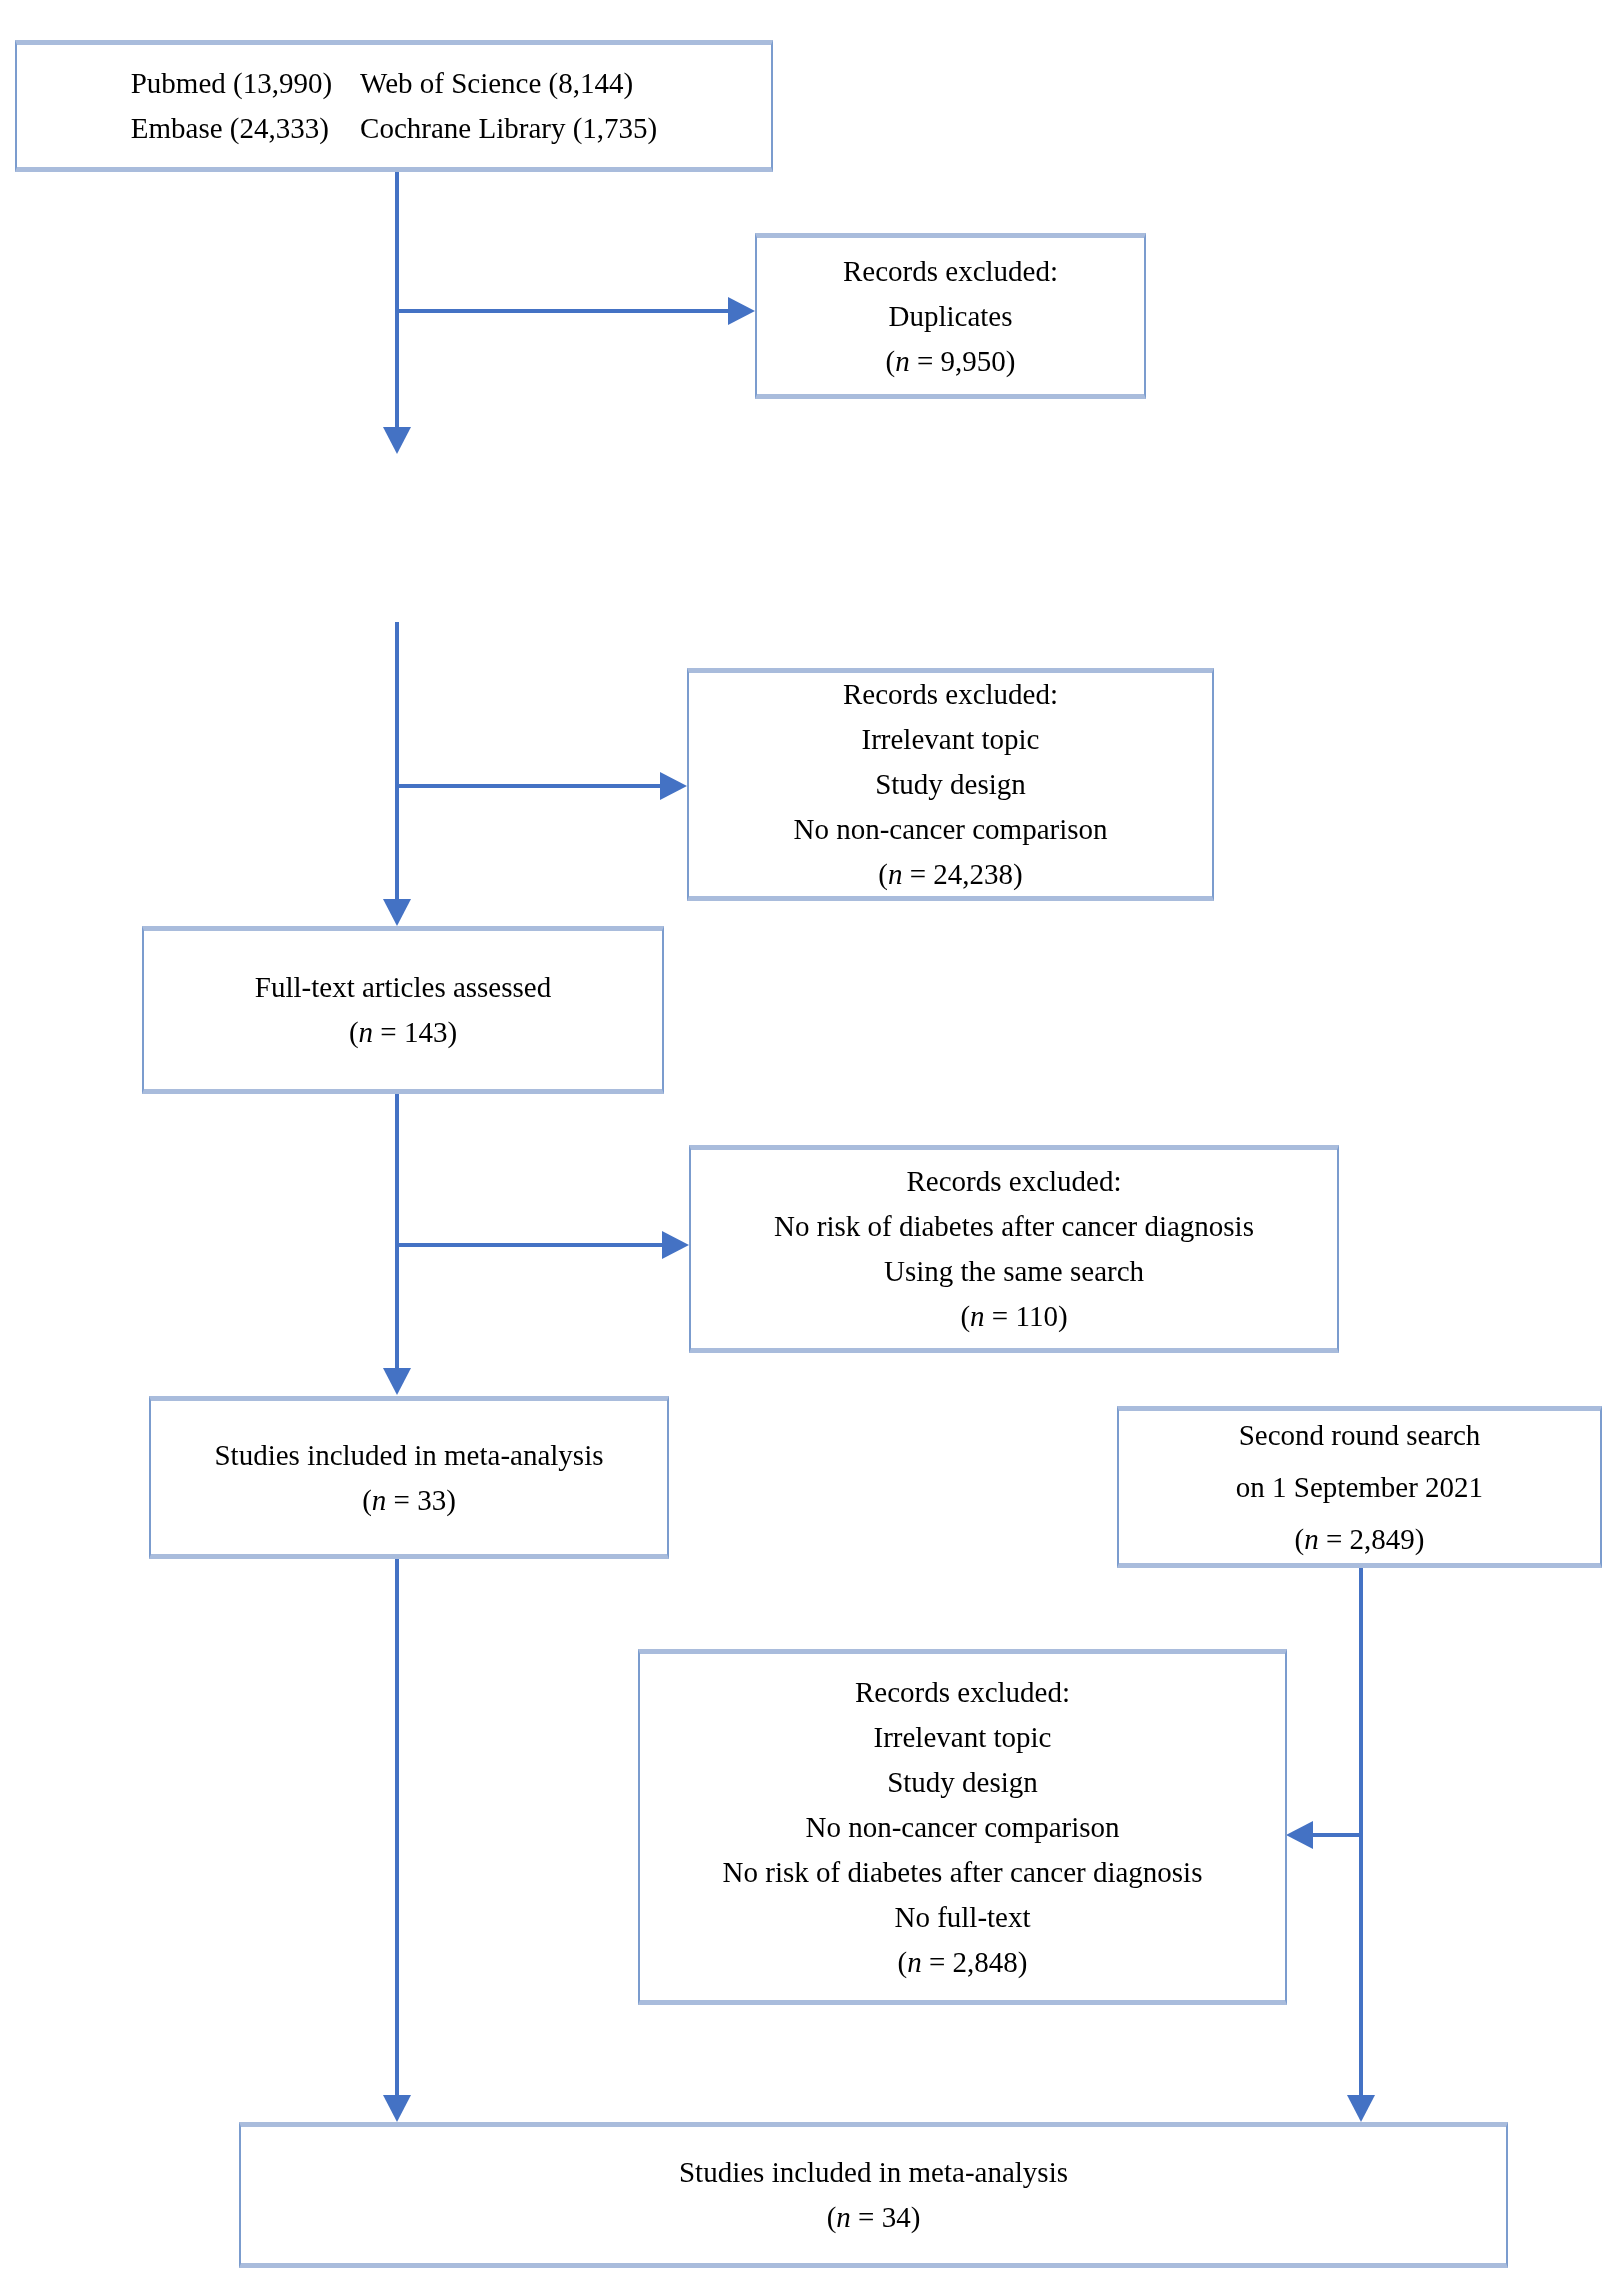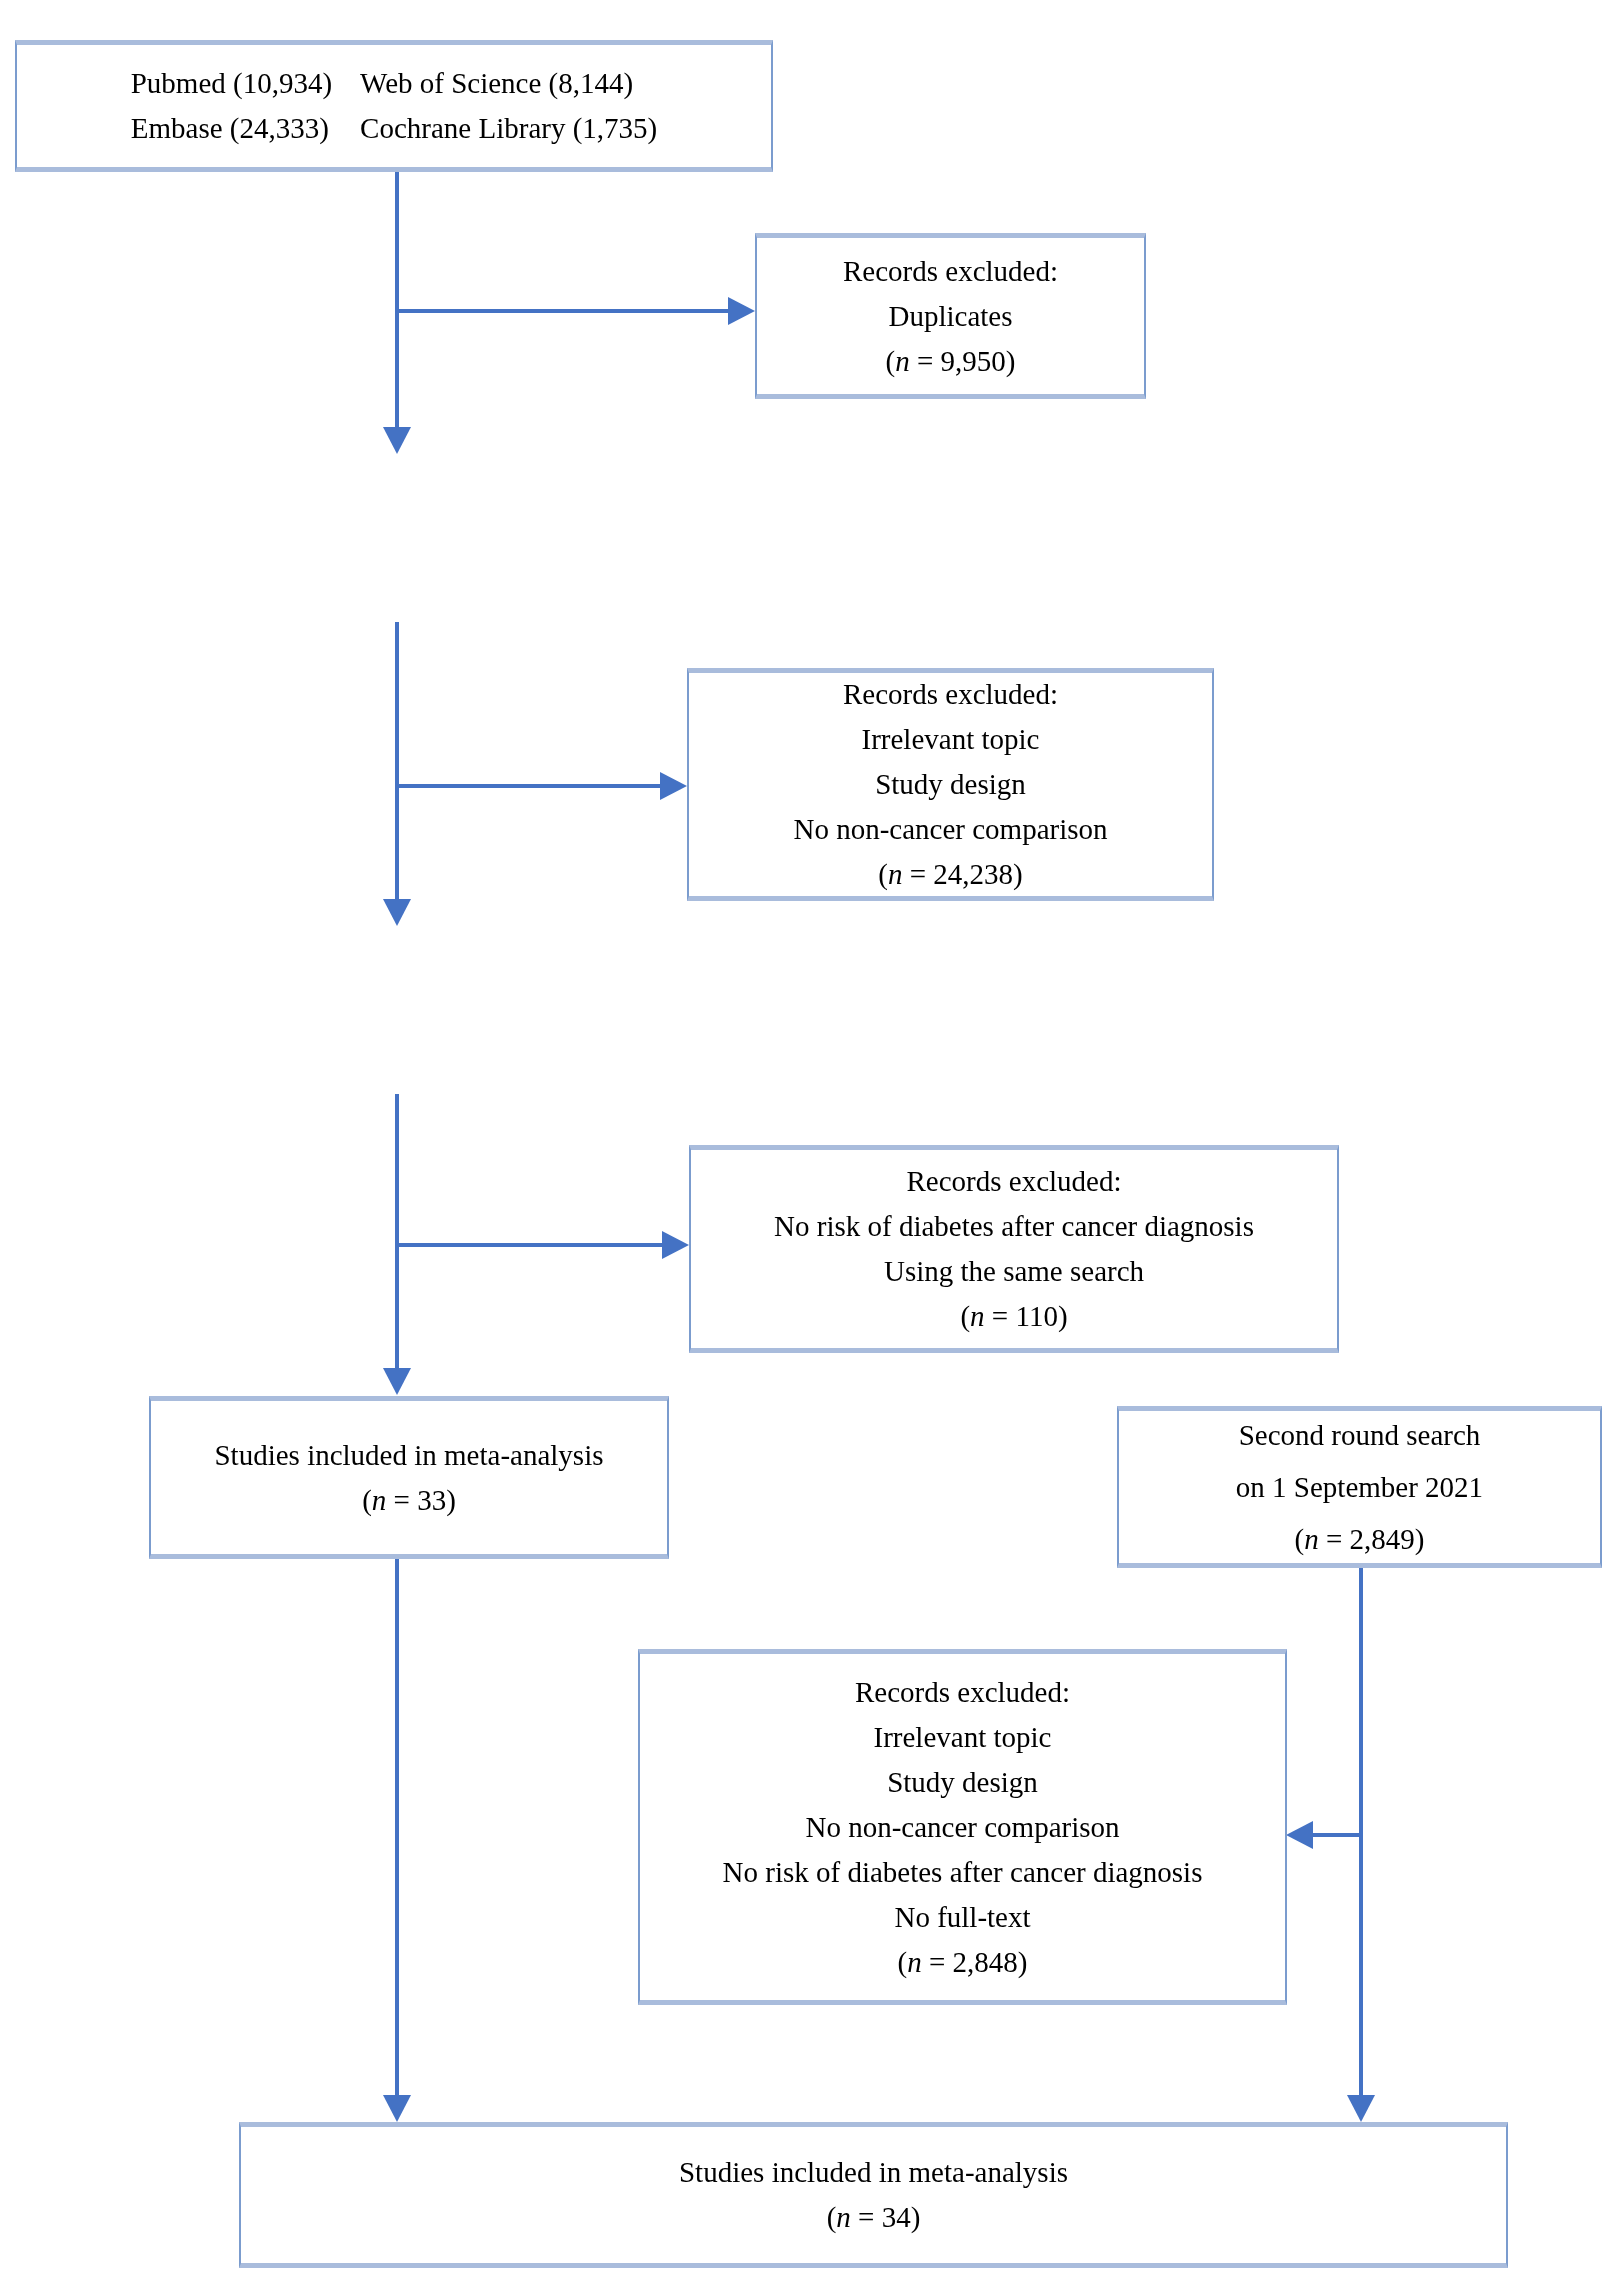--- a/index.html
+++ b/index.html
@@ -88,21 +88,21 @@
   <div class="arrow-down" style="left:383px; top:2095px;"></div>
 
   <div class="vline" style="left:1359px; top:1558px; height:537px;"></div>
   <div class="arrow-down" style="left:1347px; top:2095px;"></div>
 
   <div class="hline" style="left:1313px; top:1833px; width:48px;"></div>
   <div class="arrow-left" style="left:1286px; top:1821px;"></div>
 
   <div class="box" style="left:15px; top:40px; width:758px; height:132px;">
     <div class="sources-grid">
-      <span class="line">Pubmed (10,934)</span>
+      <span class="line">Pubmed (13,990)</span>
       <span class="line">Web of Science (8,144)</span>
       <span class="line">Embase (24,333)</span>
       <span class="line">Cochrane Library (1,735)</span>
     </div>
   </div>
 
   <div class="box" style="left:755px; top:233px; width:391px; height:166px;">
     <div class="line">Records excluded:</div>
     <div class="line">Duplicates</div>
     <div class="line">(<i>n</i> = 9,950)</div>
@@ -110,20 +110,24 @@
 
 
   <div class="box" style="left:687px; top:668px; width:527px; height:233px;">
     <div class="line">Records excluded:</div>
     <div class="line">Irrelevant topic</div>
     <div class="line">Study design</div>
     <div class="line">No non-cancer comparison</div>
     <div class="line">(<i>n</i> = 24,238)</div>
   </div>
 
+  <div class="box" style="left:142px; top:926px; width:522px; height:168px;">
+    <div class="line">Full-text articles assessed</div>
+    <div class="line">(<i>n</i> = 143)</div>
+  </div>
 
   <div class="box" style="left:689px; top:1145px; width:650px; height:208px;">
     <div class="line">Records excluded:</div>
     <div class="line">No risk of diabetes after cancer diagnosis</div>
     <div class="line">Using the same search</div>
     <div class="line">(<i>n</i> = 110)</div>
   </div>
 
   <div class="box" style="left:149px; top:1396px; width:520px; height:163px;">
     <div class="line">Studies included in meta-analysis</div>

